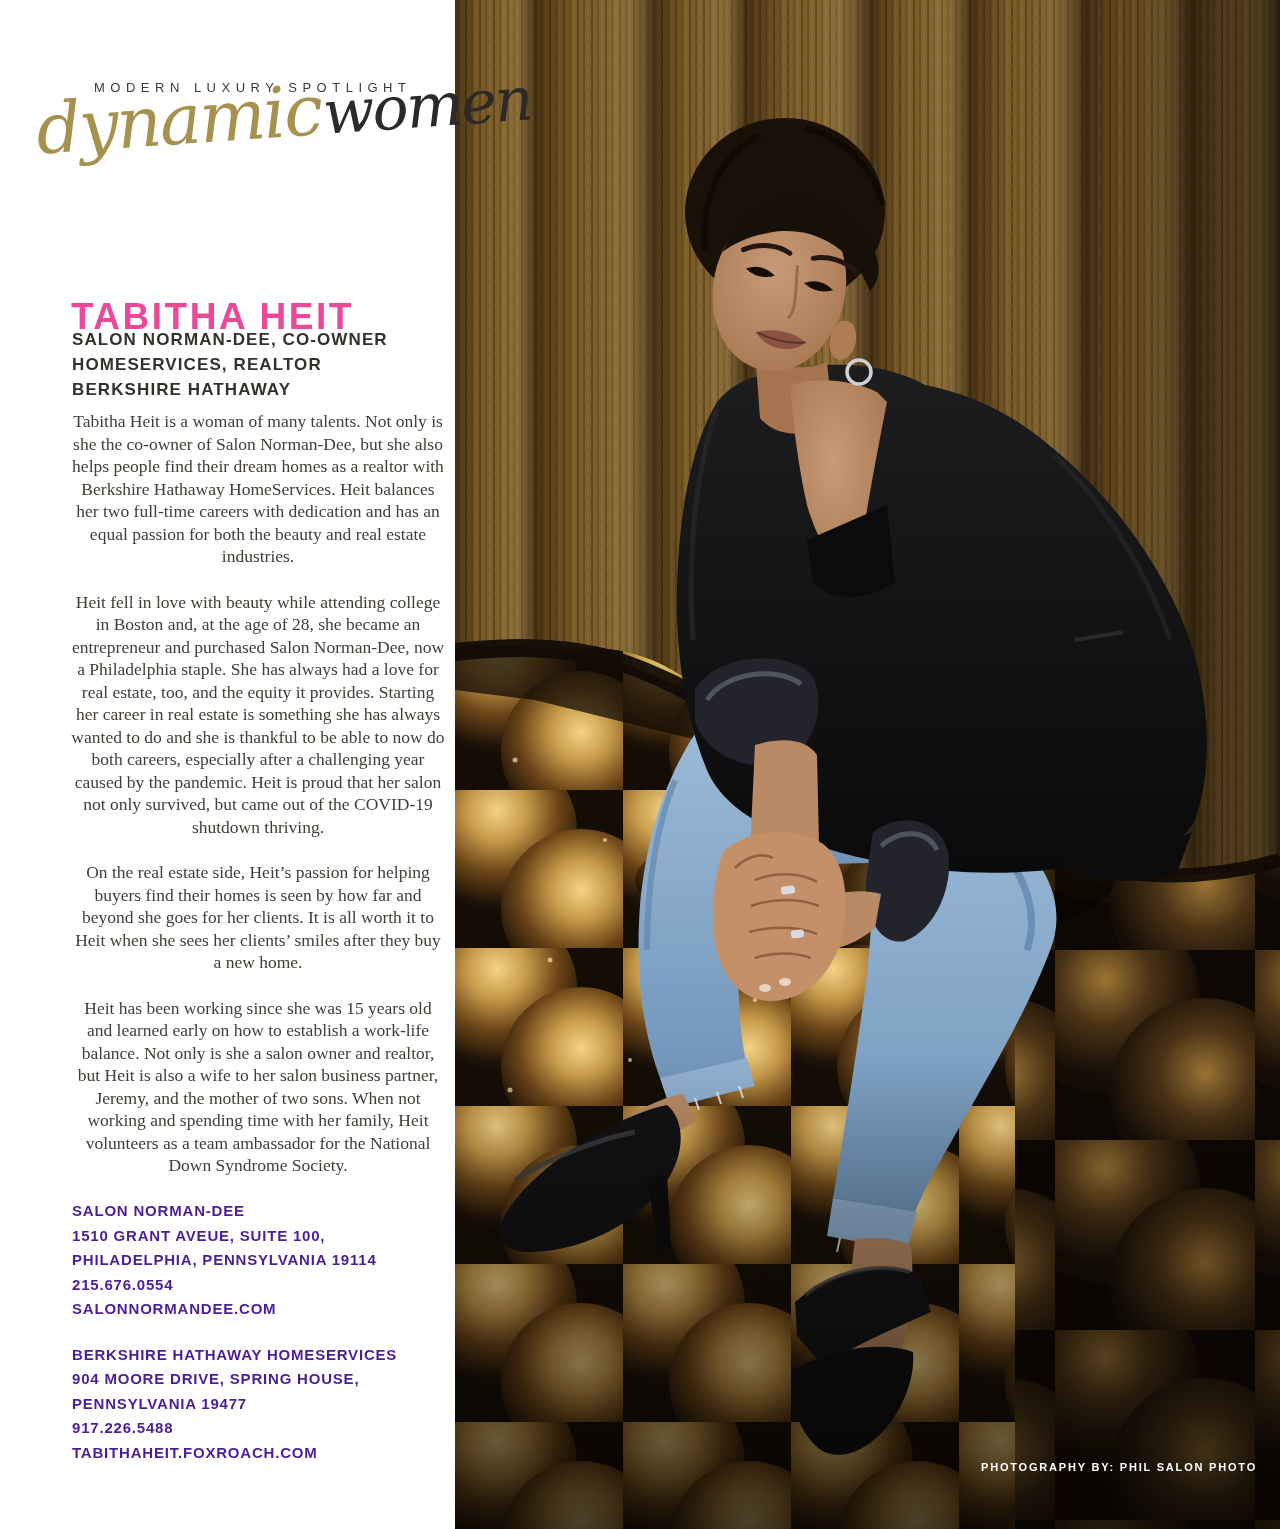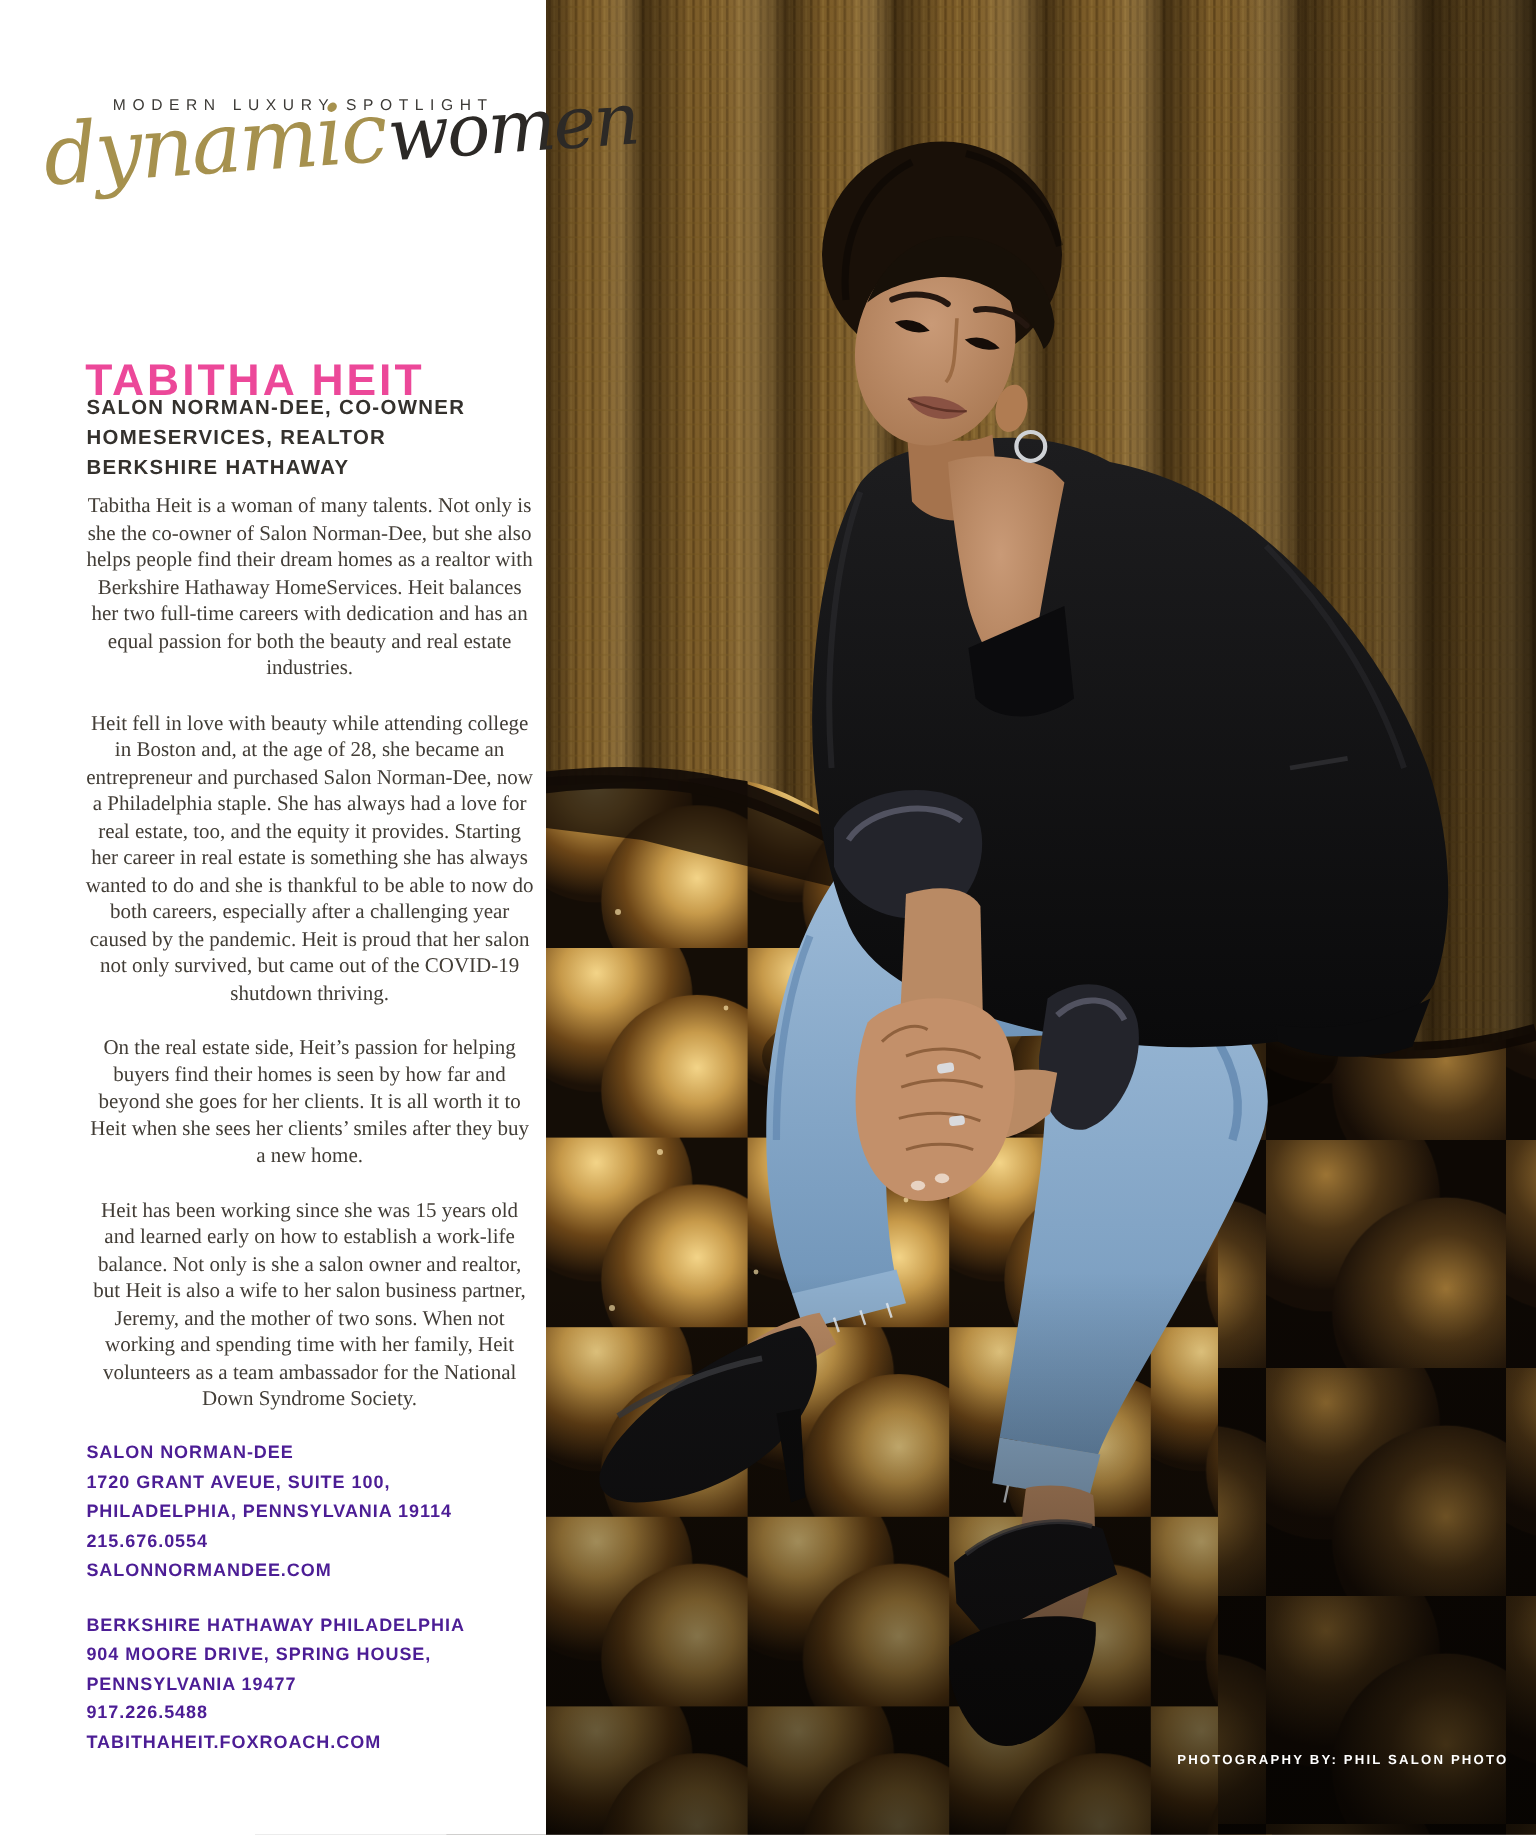--- a/index.html
+++ b/index.html
@@ -81,27 +81,27 @@
   <div class="body-copy">
     <p>Tabitha Heit is a woman of many talents. Not only is she the co-owner of Salon Norman-Dee, but she also helps people find their dream homes as a realtor with Berkshire Hathaway HomeServices. Heit balances her two full-time careers with dedication and has an equal passion for both the beauty and real estate industries.</p>
     <p>Heit fell in love with beauty while attending college in Boston and, at the age of 28, she became an entrepreneur and purchased Salon Norman-Dee, now a Philadelphia staple. She has always had a love for real estate, too, and the equity it provides. Starting her career in real estate is something she has always wanted to do and she is thankful to be able to now do both careers, especially after a challenging year caused by the pandemic. Heit is proud that her salon not only survived, but came out of the COVID-19 shutdown thriving.</p>
     <p>On the real estate side, Heit’s passion for helping buyers find their homes is seen by how far and beyond she goes for her clients. It is all worth it to Heit when she sees her clients’ smiles after they buy a new home.</p>
     <p>Heit has been working since she was 15 years old and learned early on how to establish a work-life balance. Not only is she a salon owner and realtor, but Heit is also a wife to her salon business partner, Jeremy, and the mother of two sons. When not working and spending time with her family, Heit volunteers as a team ambassador for the National Down Syndrome Society.</p>
   </div>
 
   <div class="contacts">
     <div class="contact-block">
       <div>SALON NORMAN-DEE</div>
-      <div>1720 GRANT AVEUE, SUITE 100,</div>
+      <div>1510 GRANT AVEUE, SUITE 100,</div>
       <div>PHILADELPHIA, PENNSYLVANIA 19114</div>
       <div>215.676.0554</div>
       <div>SALONNORMANDEE.COM</div>
     </div>
     <div class="contact-block">
-      <div>BERKSHIRE HATHAWAY PHILADELPHIA</div>
+      <div>BERKSHIRE HATHAWAY HOMESERVICES</div>
       <div>904 MOORE DRIVE, SPRING HOUSE,</div>
       <div>PENNSYLVANIA 19477</div>
       <div>917.226.5488</div>
       <div>TABITHAHEIT.FOXROACH.COM</div>
     </div>
   </div>
 </div>
 
 <div class="photo">
   <svg viewBox="0 0 825 1529" xmlns="http://www.w3.org/2000/svg">

